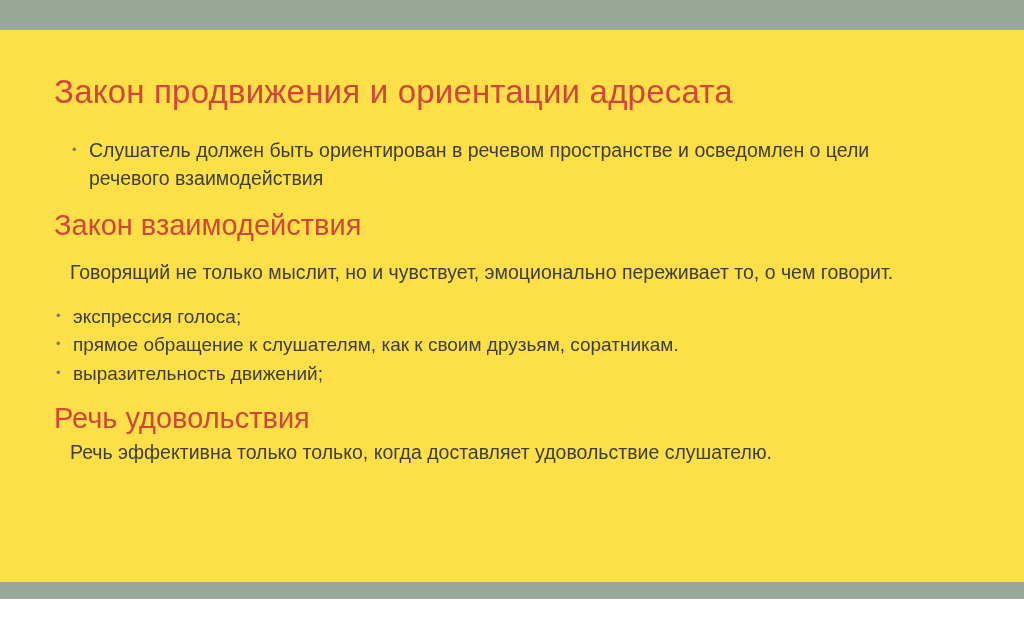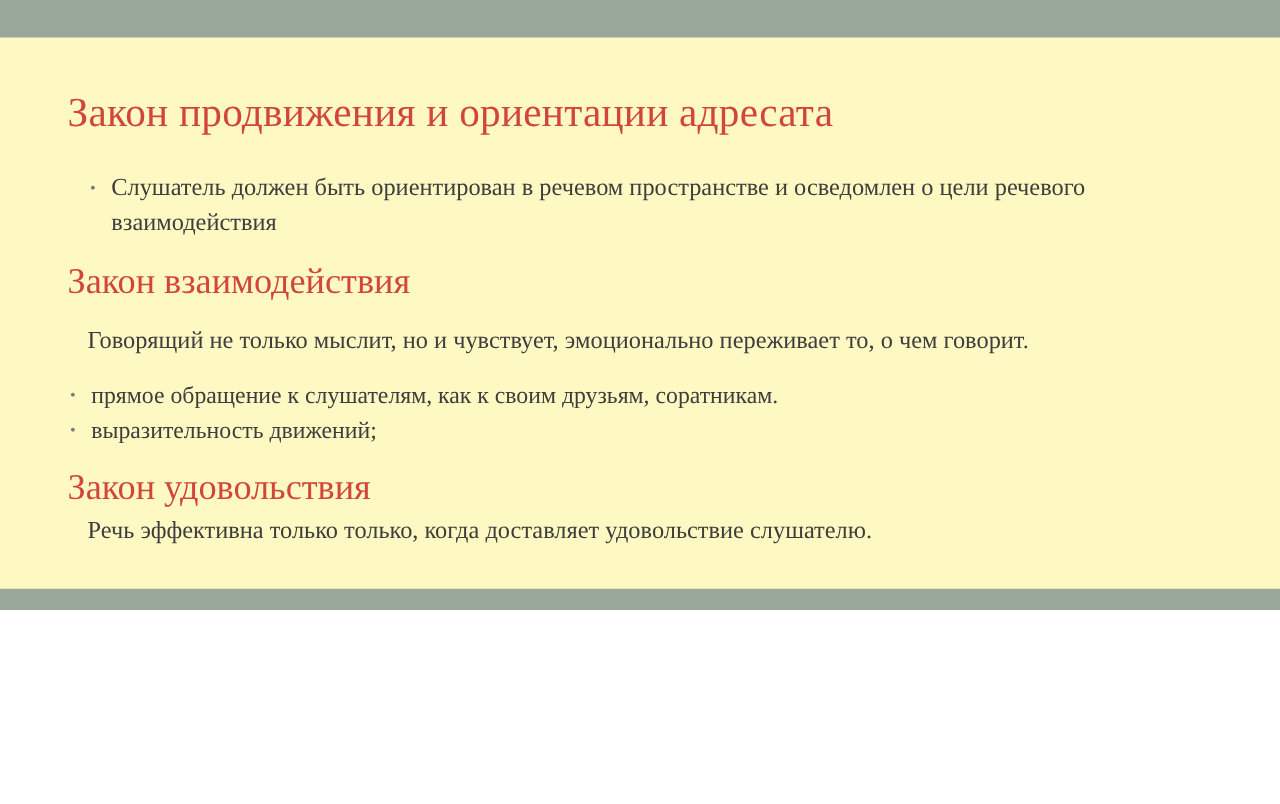--- a/index.html
+++ b/index.html
@@ -9,24 +9,23 @@
   body {
     width: 1024px;
     height: 643px;
     background: #ffffff;
     font-family: "Liberation Sans", sans-serif;
     overflow: hidden;
   }
   .slide {
     position: relative;
     width: 1024px;
-    height: 488px;
-    background: #fef9c3;
+    height: 599px;
+    background: #fde047;
     box-sizing: border-box;
-    font-family: Liberation Serif, serif;
   }
   .top-bar {
     position: absolute;
     top: 0;
     left: 0;
     width: 1024px;
     height: 30px;
     background: #9aa899;
   }
   .bottom-bar {
@@ -132,24 +131,25 @@
     <h1 class="slide-title">Закон продвижения и ориентации адресата</h1>
 
     <ul class="bullet-list first-block">
       <li>Слушатель должен быть ориентирован в речевом пространстве и осведомлен о цели речевого взаимодействия</li>
     </ul>
 
     <h2 class="heading-red">Закон взаимодействия</h2>
     <p class="body-text">Говорящий не только мыслит, но и чувствует, эмоционально переживает то, о чем говорит.</p>
 
     <ul class="sub-list">
+      <li>экспрессия голоса;</li>
       <li>прямое обращение к слушателям, как к своим друзьям, соратникам.</li>
       <li>выразительность движений;</li>
     </ul>
 
-    <h2 class="heading-red second">Закон удовольствия</h2>
+    <h2 class="heading-red second">Речь удовольствия</h2>
     <p class="body-text pleasure-text">Речь эффективна только только, когда доставляет удовольствие слушателю.</p>
 
   </div>
 
   <div class="bottom-bar"></div>
 
 </div>
 
 </body></html>

